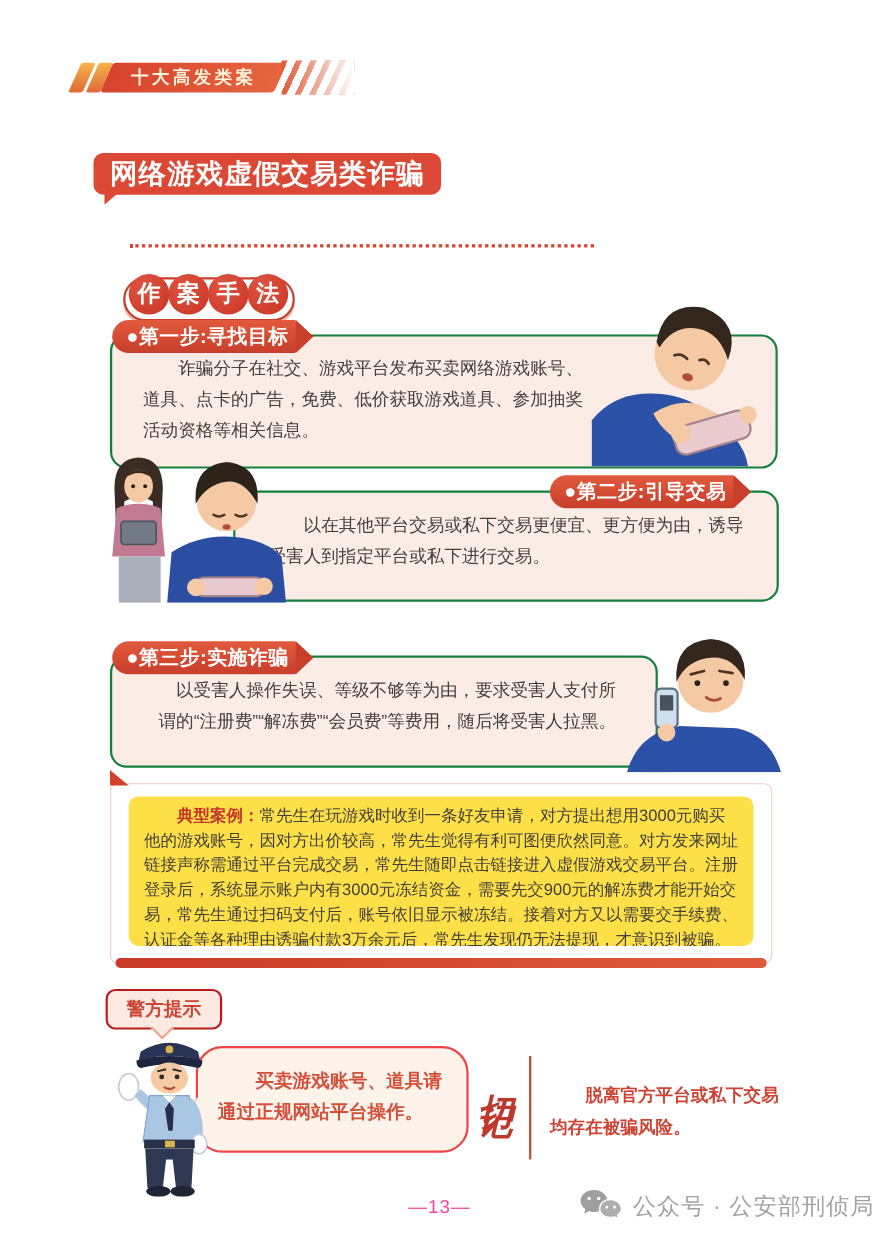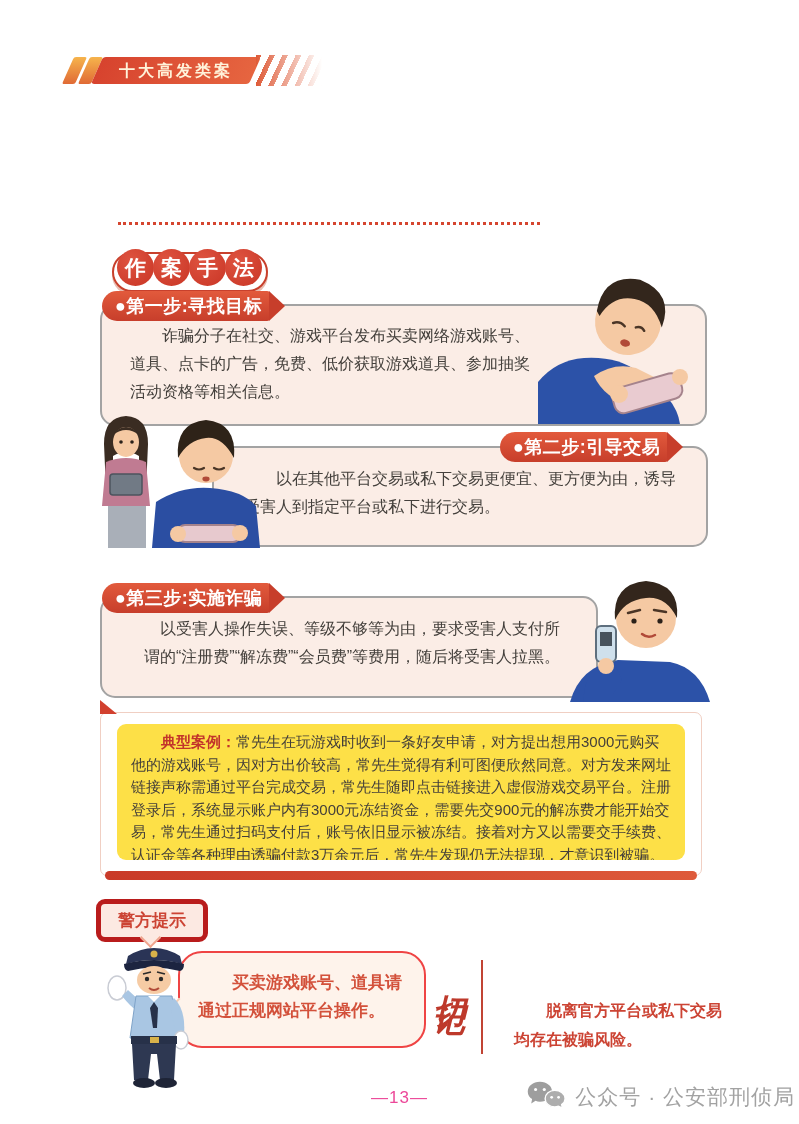--- a/index.html
+++ b/index.html
@@ -30,21 +30,21 @@
   .dotted-divider{position:absolute;left:118px;top:222px;width:422px;border-top:3px dotted #D5452F;}
 
   
   .method-badge{position:absolute;left:112px;top:252px;width:152px;height:36px;background:#ffffff;
     border:2px solid #C8402C;border-radius:21px;box-shadow:0 3px 0 #E9BDB1;}
   .method-badge .mchar{position:absolute;top:-5px;width:37px;height:37px;border-radius:50%;
     background:radial-gradient(circle at 35% 30%, #DE5340, #C93525);color:#fff;font-size:21px;
     font-weight:bold;text-align:center;line-height:37px;}
 
   
-  .step-box{position:absolute;background:#FBEDE6;border:2px solid #a3a3a3;border-radius:15px;}
+  .step-box{position:absolute;background:#FBEDE6;border:2px solid #15803d;border-radius:15px;}
   .step-label{position:absolute;z-index:6;height:30px;line-height:30px;padding:0 8px 0 13px;
     color:#ffffff;font-weight:bold;font-size:18px;letter-spacing:.5px;
     background:linear-gradient(180deg,#E25A3C,#C73E2B);border-radius:15px 3px 3px 15px;}
   .step-label::after{content:"";position:absolute;right:-15px;top:0;
     border-top:15px solid transparent;border-bottom:15px solid transparent;border-left:16px solid #C73E2B;}
   .step-text{position:absolute;color:#44403C;font-size:16px;line-height:28px;text-indent:2em;margin:0;}
   .illo{position:absolute;z-index:7;}
 
   
   .case-box{position:absolute;left:100px;top:712px;width:600px;height:162px;background:#ffffff;
@@ -53,54 +53,55 @@
     border-bottom:14px solid #D2402E;border-right:17px solid transparent;}
   .case-inner{position:absolute;left:16px;top:11px;right:16px;bottom:15px;background:#fde047;
     border-radius:9px;padding:7px 14px;box-sizing:border-box;overflow:hidden;}
   .case-inner p{margin:0;font-size:15px;line-height:22.5px;color:#443F3A;text-indent:2em;}
   .case-label{color:#C3342B;font-weight:bold;}
   .case-bottom-bar{position:absolute;left:4px;bottom:-5px;width:592px;height:9px;border-radius:5px;
     background:linear-gradient(90deg,#C93A28,#DE5A3A);}
 
   
   .tip-badge{position:absolute;left:96px;top:899px;padding:5px 17px;background:#FCE9E2;
-    border:5px solid #b91c1c;border-radius:9px;color:#CC4434;font-weight:bold;font-size:17px;z-index:5;}
+    border:2px solid #b91c1c;border-radius:9px;color:#CC4434;font-weight:bold;font-size:17px;z-index:5;}
   .tip-badge::after{content:"";position:absolute;left:42px;bottom:-8px;width:13px;height:13px;
     background:#FCE9E2;border-right:2px solid #EFA48E;border-bottom:2px solid #EFA48E;transform:rotate(45deg);}
   .speech-bubble{position:absolute;left:178px;top:951px;width:248px;height:97px;background:#FEF3EB;
     border:2px solid #ef4444;border-radius:24px;box-sizing:border-box;}
   .speech-bubble::before{content:"";position:absolute;left:-9px;top:48px;width:14px;height:14px;
     background:#FEF3EB;border-left:2px solid #F5CDB5;border-bottom:2px solid #F5CDB5;transform:rotate(45deg);}
   .speech-bubble p{margin:0;padding:16px 18px 0;color:#D3513B;font-size:17px;font-weight:bold;
     line-height:28px;text-indent:2em;}
   .remember{position:absolute;left:426px;top:968px;height:92px;writing-mode:vertical-rl;
     font-family:"Liberation Serif", serif;font-style:italic;font-weight:bold;font-size:33px;
     color:#BE392B;letter-spacing:8px;}
   .remember-divider{position:absolute;left:481px;top:960px;width:2px;height:94px;background:#C14434;}
-  .warning-text{position:absolute;left:500px;top:982px;width:214px;margin:14px;color:#CC4434;
+  .warning-text{position:absolute;left:500px;top:982px;width:214px;margin:0;color:#CC4434;
     font-size:16px;font-weight:bold;line-height:29px;text-indent:2em;}
 
   
   .page-number{position:absolute;left:0;right:0;top:1088px;text-align:center;color:#ec4899;
     font-size:17px;letter-spacing:1px;}
   .wechat-row{position:absolute;right:4px;top:1080px;display:flex;align-items:center;gap:9px;}
   .wechat-row .wechat-label{color:#A2A2A2;font-size:21px;letter-spacing:1px;}
 </style>
 </head>
 <body>
 
 <div id="page">
 
   <div class="banner-slash" style="left:68px;"></div>
   <div class="banner-slash" style="left:84px;"></div>
   <div class="banner-bar"></div>
   <div class="banner-label">十大高发类案</div>
   <div class="banner-stripes"></div>
   <div class="banner-stripes-fade"></div>
 
+  <div class="title-bubble">网络游戏虚假交易类诈骗</div>
   <div class="dotted-divider"></div>
 
   <div class="method-badge">
     <span class="mchar" style="left:3px;">作</span>
     <span class="mchar" style="left:39px;">案</span>
     <span class="mchar" style="left:75px;">手</span>
     <span class="mchar" style="left:111px;">法</span>
   </div>
 
   <div class="step-label" style="left:102px;top:291px;">●第一步:寻找目标</div>

